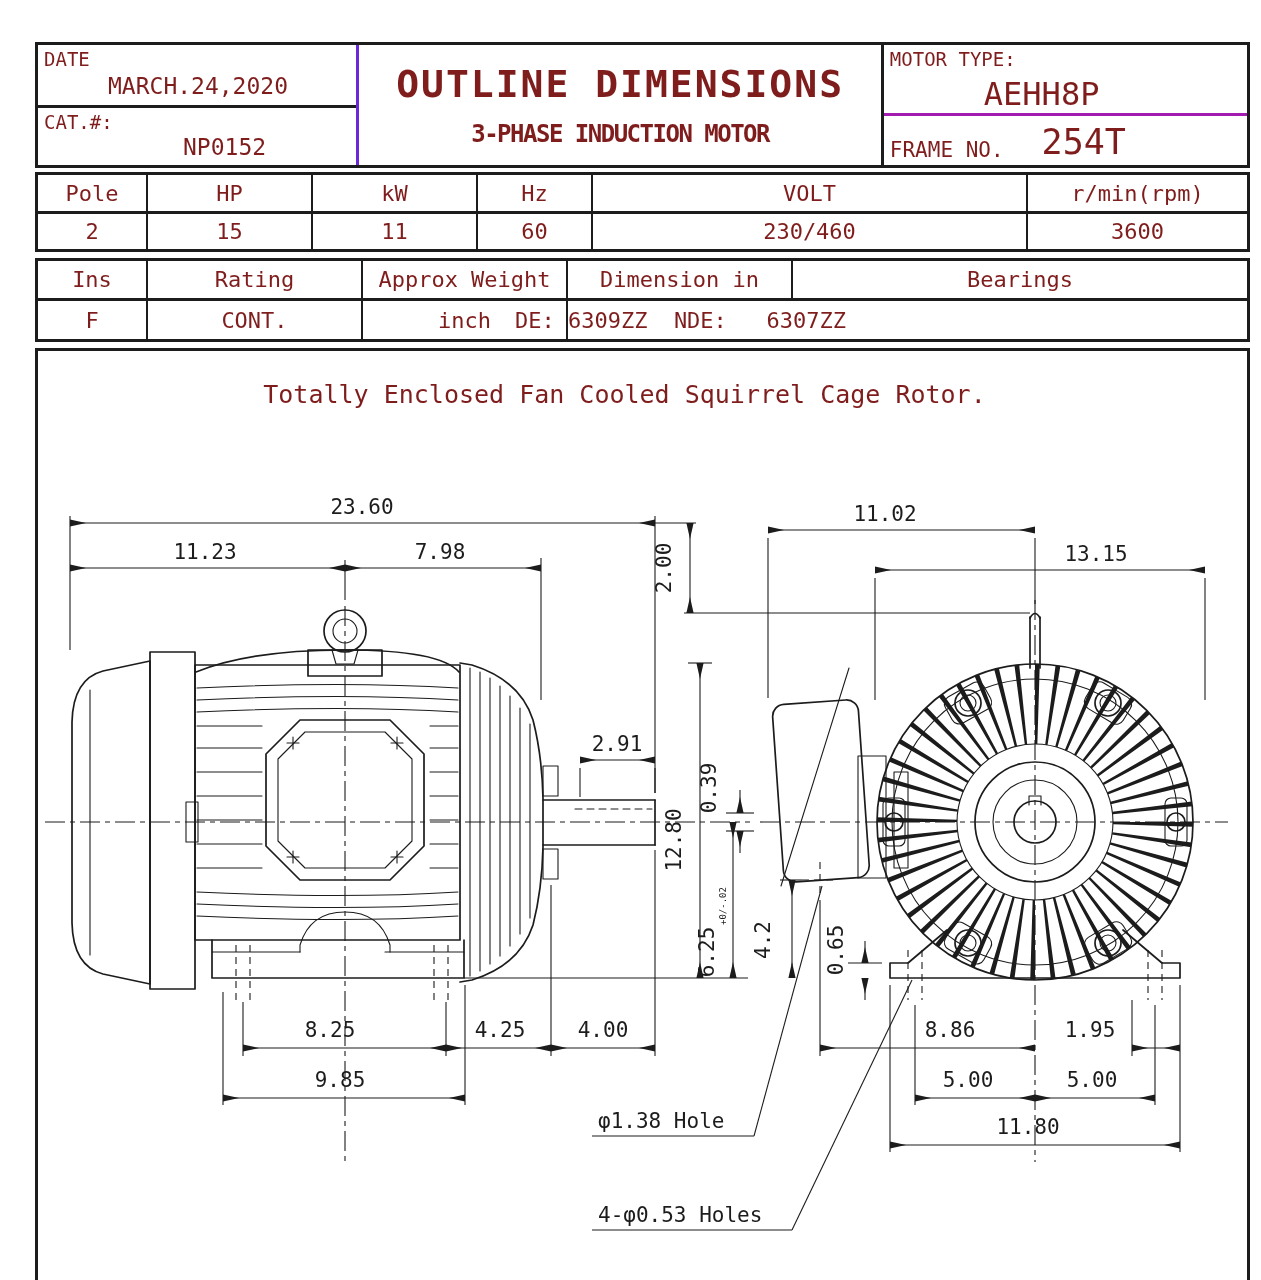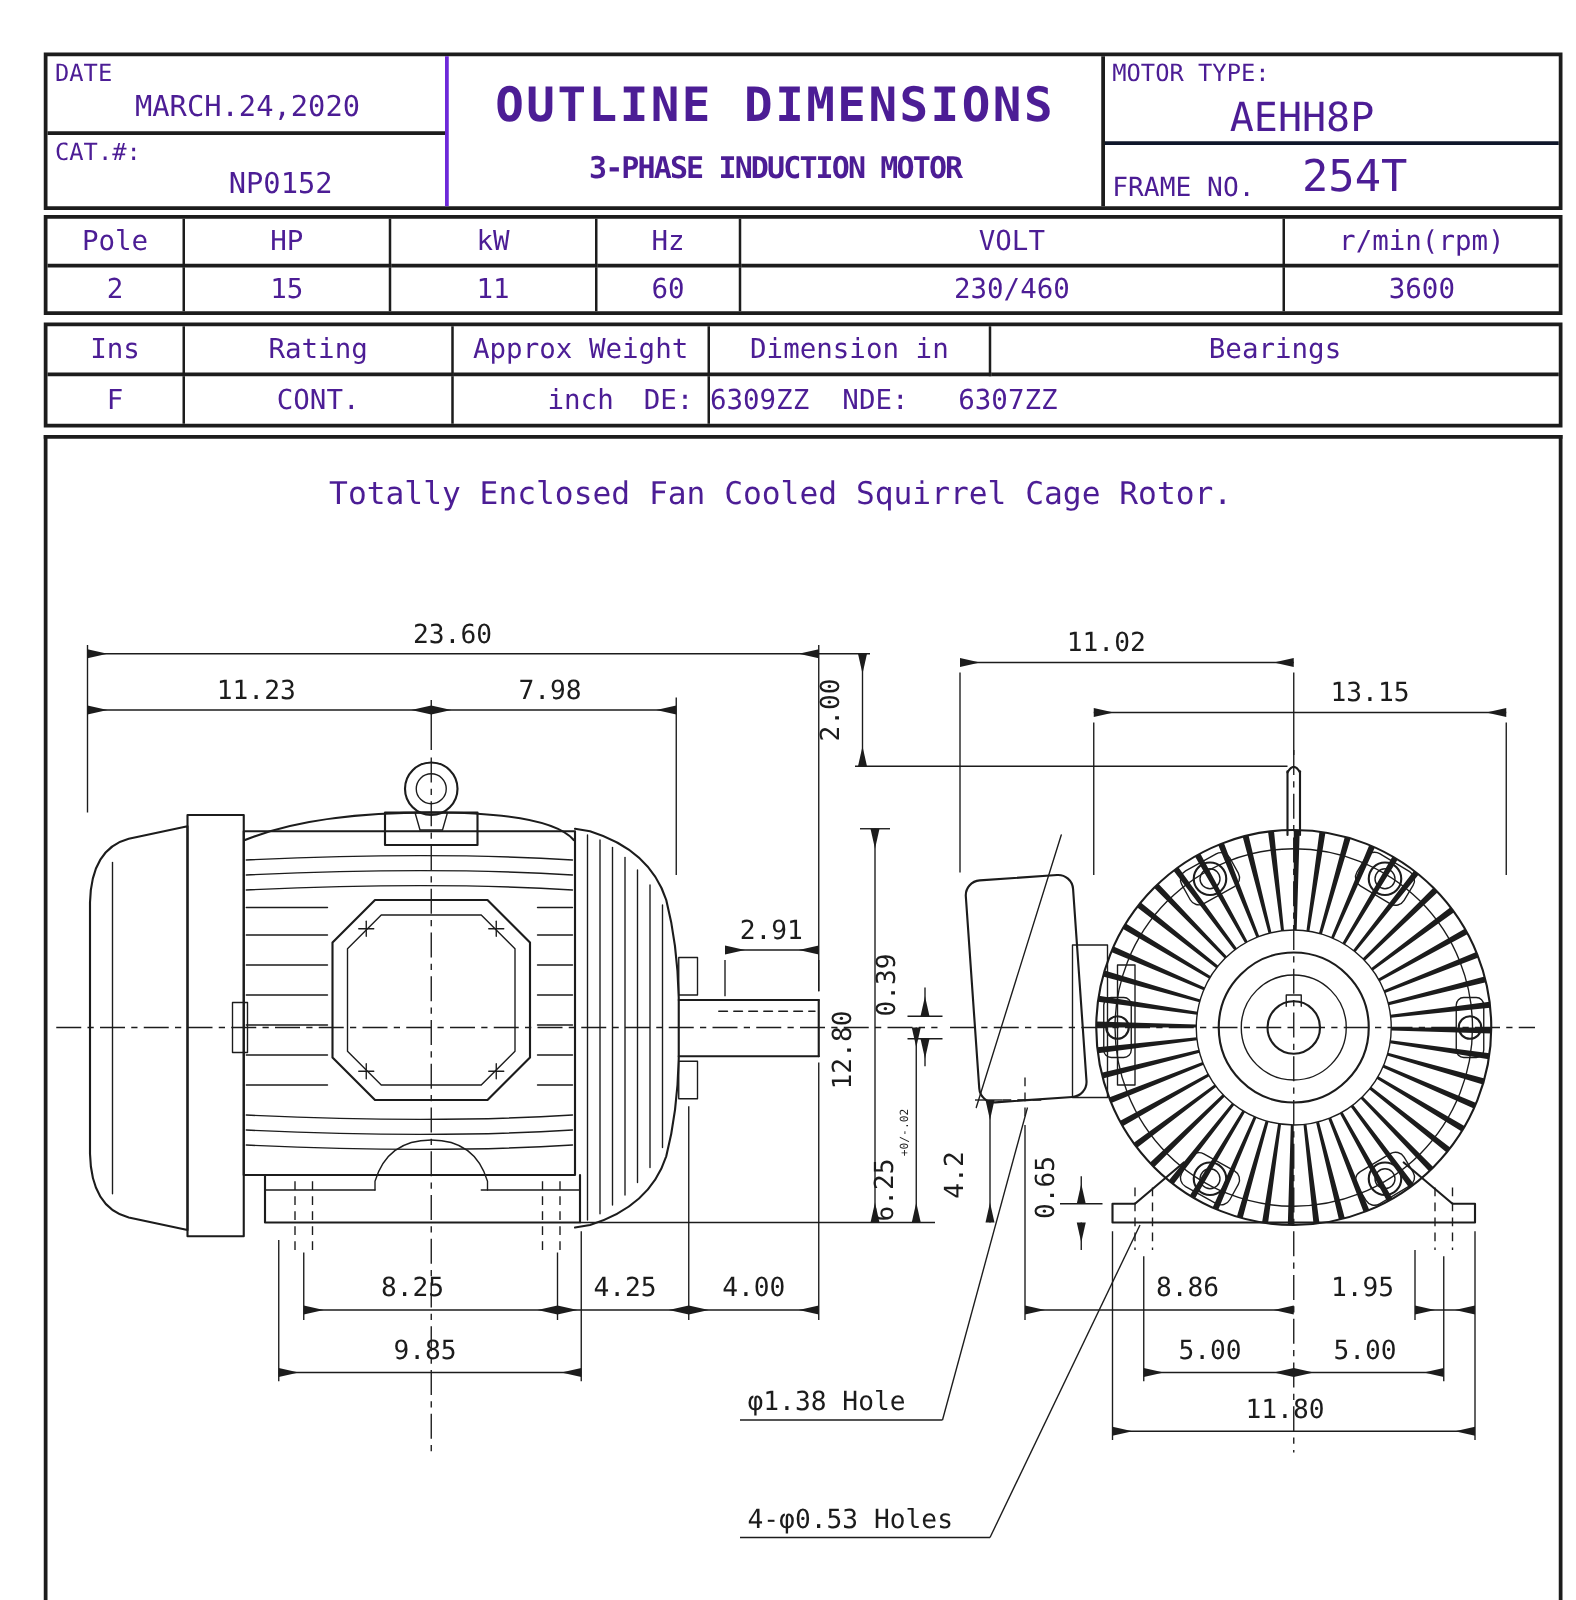--- a/index.html
+++ b/index.html
@@ -1,33 +1,33 @@
 <!DOCTYPE html>
 <html><head>
 <meta charset="utf-8">
 <style>
   html,body{margin:0;padding:0;background:#ffffff;}
   #page{position:relative;width:1261px;height:1280px;background:#fff;overflow:hidden;
-        font-family:"DejaVu Sans Mono","Liberation Mono",monospace;color:#4c1d95;}
+        font-family:"DejaVu Sans Mono","Liberation Mono",monospace;color:#7f1d1d;}
   .box{position:absolute;box-sizing:border-box;border:3px solid #1c1c1c;background:#fff;}
   
   #hdr{left:35px;top:42px;width:1215px;height:126px;display:flex;}
   .hcol{box-sizing:border-box;height:100%;}
   #hcol-left{width:320px;display:flex;flex-direction:column;}
   #hcol-mid{width:530px;border-left:3px solid #6d28d9;border-right:3px solid #1c1c1c;
             display:flex;flex-direction:column;align-items:center;justify-content:center;gap:14px;}
   #hcol-right{width:365px;display:flex;flex-direction:column;}
   .hcell{box-sizing:border-box;padding:3px 6px;position:relative;}
   .hlabel{font-size:19px;}
   .hval{font-size:23px;}
   #cell-date{height:65px;border-bottom:3px solid #1c1c1c;}
   #cell-cat{height:58px;}
   #cell-date .hval{position:absolute;left:70px;top:28px;}
   #cell-cat .hval{position:absolute;left:145px;top:26px;}
-  #cell-mtype{height:75px;border-bottom:3px solid #0f172a;}
+  #cell-mtype{height:75px;border-bottom:3px solid #a21caf;}
   #cell-mtype .hval{position:absolute;left:100px;top:30px;font-size:32px;}
   #cell-frame{height:51px;display:flex;align-items:flex-end;}
   #cell-frame .hlabel{font-size:21px;}
   #cell-frame .hval{font-size:35px;margin-left:38px;}
   #title-main{font-size:38px;font-weight:bold;letter-spacing:2px;}
   #title-sub{font-size:24px;font-weight:bold;letter-spacing:-1.5px;}
   
   .spec{display:grid;}
   #spec1{left:35px;top:172px;width:1215px;height:80px;
          grid-template-columns:110px 165px 165px 115px 435px 1fr;grid-template-rows:39px 1fr;}

